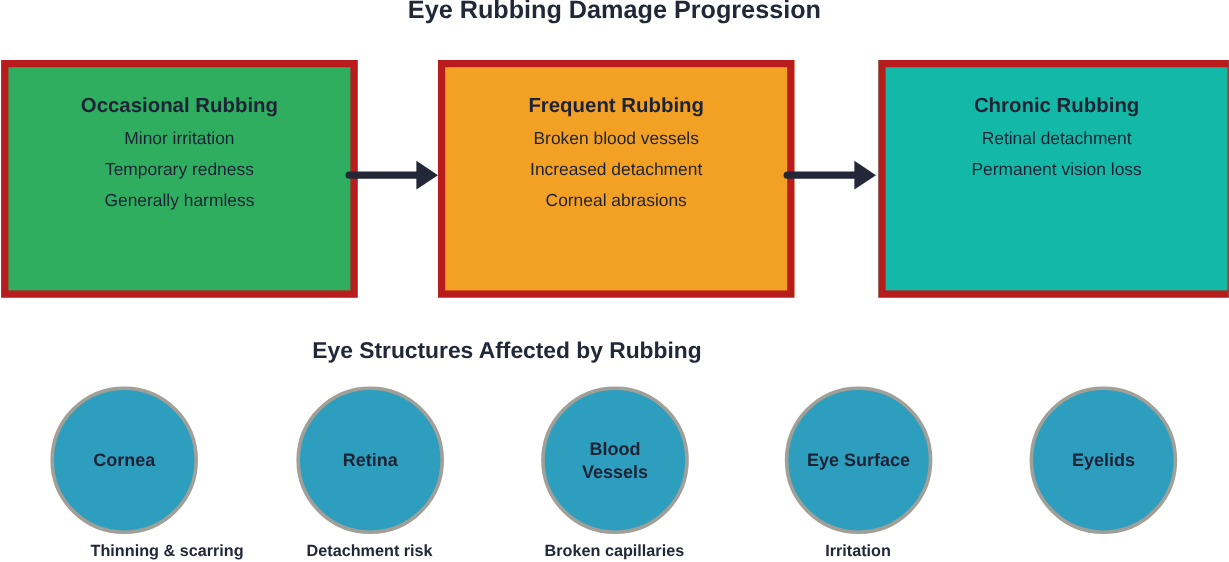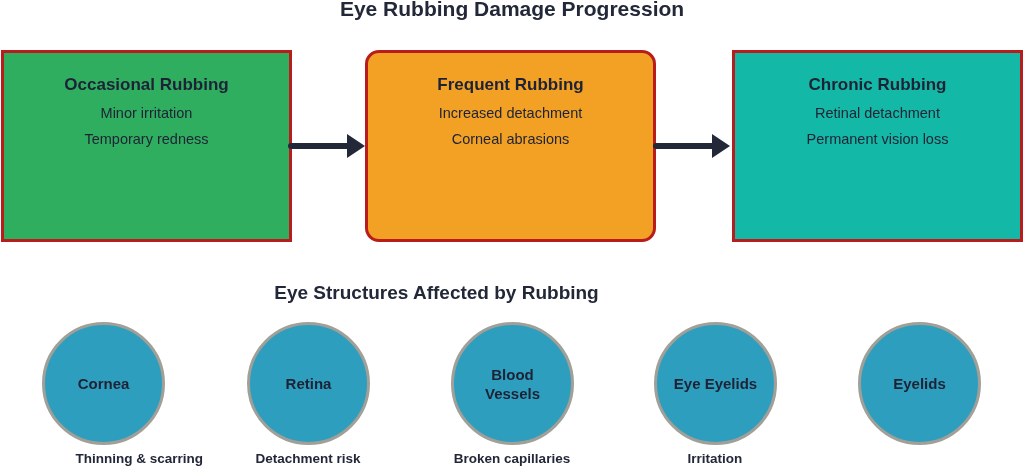--- a/index.html
+++ b/index.html
@@ -8,46 +8,46 @@
     background:#ffffff;
     font-family:"Liberation Sans","DejaVu Sans",sans-serif;
     color:#232838;
   }
   .main-title{
     position:absolute;top:-3px;left:0;width:1024px;
     text-align:center;font-size:21px;font-weight:bold;color:#232838;
   }
   .stage-box{
     position:absolute;top:50px;width:285px;height:186px;
-    border:3px solid #b91c1c;
+    border:6px solid #b91c1c;
     text-align:center;
   }
   .stage-green{left:1px;background:#2fae60;}
-  .stage-orange{left:365px;background:#f2a124;border-radius:14px;}
+  .stage-orange{left:365px;background:#f2a124;}
   .stage-red{left:732px;background:#14b8a6;}
   .stage-title{
     margin-top:22px;font-size:17px;font-weight:bold;color:#1e2235;
   }
   .stage-item{
     margin-top:11px;font-size:14.5px;color:#1e2235;line-height:15px;
   }
   .connector{
     position:absolute;top:143px;height:6px;background:#232838;border-radius:3px;
   }
   .connector-1{left:288px;width:62px;}
   .connector-2{left:653px;width:62px;}
   .arrow-head{
     position:absolute;top:134px;width:0;height:0;
     border-top:12px solid transparent;border-bottom:12px solid transparent;
     border-left:18px solid #232838;
   }
   .arrow-head-1{left:347px;}
   .arrow-head-2{left:712px;}
   .section-title{
-    position:absolute;top:282px;left:14px;width:845px;
+    position:absolute;top:282px;left:0;width:845px;
     text-align:center;font-size:19px;font-weight:bold;color:#232838;
   }
   .structure-circle{
     position:absolute;top:322px;width:117px;height:117px;
     background:#2e9ebf;border:3px solid #a09f98;border-radius:50%;
     display:flex;align-items:center;justify-content:center;text-align:center;
   }
   .circle-1{left:42px;}
   .circle-2{left:247px;}
   .circle-3{left:451px;}
@@ -69,27 +69,29 @@
 </style>
 </head>
 <body>
 
 <div class="main-title">Eye Rubbing Damage Progression</div>
 
 <div class="stage-box stage-green">
   <div class="stage-title">Occasional Rubbing</div>
   <div class="stage-item">Minor irritation</div>
   <div class="stage-item">Temporary redness</div>
+  <div class="stage-item">Generally harmless</div>
 </div>
 
 <div class="connector connector-1"></div>
 <div class="arrow-head arrow-head-1"></div>
 
 <div class="stage-box stage-orange">
   <div class="stage-title">Frequent Rubbing</div>
+  <div class="stage-item">Broken blood vessels</div>
   <div class="stage-item">Increased detachment</div>
   <div class="stage-item">Corneal abrasions</div>
 </div>
 
 <div class="connector connector-2"></div>
 <div class="arrow-head arrow-head-2"></div>
 
 <div class="stage-box stage-red">
   <div class="stage-title">Chronic Rubbing</div>
   <div class="stage-item">Retinal detachment</div>
@@ -101,21 +103,21 @@
 <div class="structure-circle circle-1">
   <div class="circle-label">Cornea</div>
 </div>
 <div class="structure-circle circle-2">
   <div class="circle-label">Retina</div>
 </div>
 <div class="structure-circle circle-3">
   <div class="circle-label">Blood Vessels</div>
 </div>
 <div class="structure-circle circle-4">
-  <div class="circle-label">Eye Eyelids</div>
+  <div class="circle-label">Eye Surface</div>
 </div>
 <div class="structure-circle circle-5">
   <div class="circle-label">Eyelids</div>
 </div>
 
 <div class="structure-sublabel sub-1">Thinning &amp; scarring</div>
 <div class="structure-sublabel sub-2">Detachment risk</div>
 <div class="structure-sublabel sub-3">Broken capillaries</div>
 <div class="structure-sublabel sub-4">Irritation</div>
 <div class="structure-sublabel sub-5">Inflammation</div>

